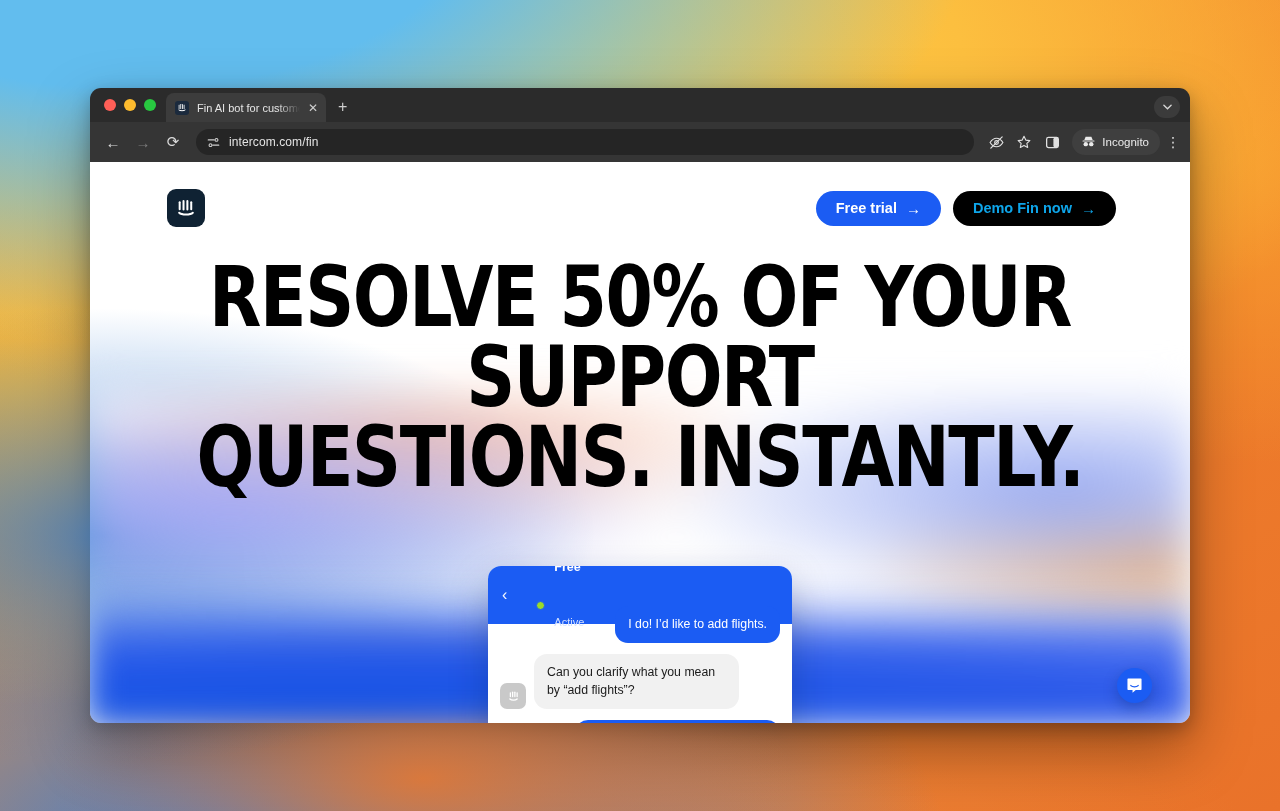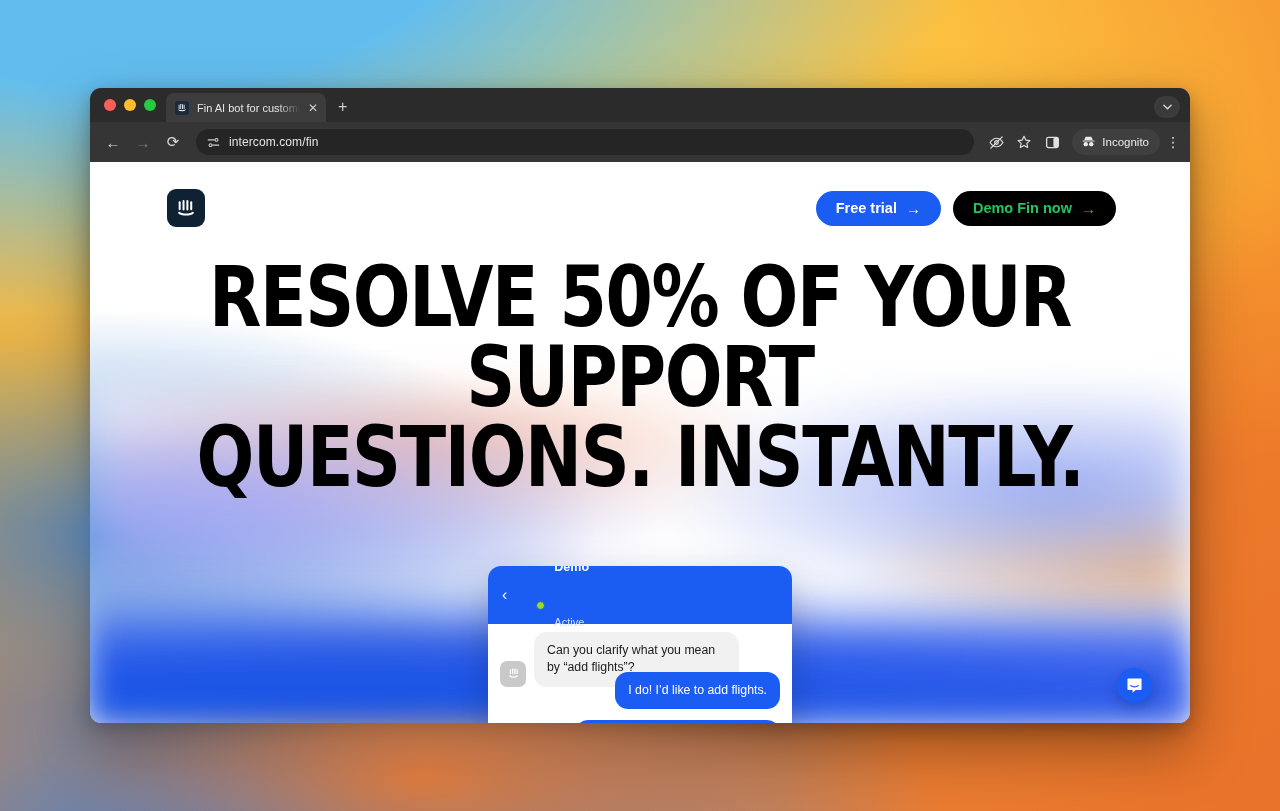--- a/index.html
+++ b/index.html
@@ -103,21 +103,21 @@
   .logo {
     width:38px; height:38px; border-radius:9px; background:#0f2233;
     display:flex; align-items:center; justify-content:center;
   }
   .cta-group { display:flex; gap:12px; align-items:center; }
   .btn {
     height:35px; border-radius:18px; display:flex; align-items:center; gap:9px;
     padding:0 20px; font-size:14.5px; font-weight:bold; white-space:nowrap;
   }
   .btn.blue { background:#1b5cf3; color:#fff; }
-  .btn.black{ background:#000;     color:#22c55e; }
+  .btn.black{ background:#000;     color:#0ea5e9; }
   .btn .arr { font-size:15px; font-weight:normal; }
 
   .headline {
     position:relative; z-index:5; text-align:center;
     margin-top:20px; color:#000;
     font-family:"Liberation Sans Narrow","DejaVu Sans Condensed","Liberation Sans", sans-serif;
     font-weight:bold; font-size:84px; line-height:.95; letter-spacing:-1.5px;
     transform:scaleX(.9); transform-origin:center top;
   }
   .headline .l2 { display:block; }
@@ -310,43 +310,43 @@
       </h1>
 
       <div class="chat">
         <div class="chat-head">
           <span class="chat-back">‹</span>
           <span class="avatar-wrap">
             <span class="avatar"></span>
             <span class="online-dot"></span>
           </span>
           <span>
-            <div class="chat-name">Demo</div>
+            <div class="chat-name">Free</div>
             <div class="chat-status">Active</div>
           </span>
         </div>
 
         <div class="msgs">
+          <div class="row out first">
+            <div class="bubble out">I do! I’d like to add flights.</div>
+          </div>
+
           <div class="row">
             <span class="bot-av">
               <svg width="15" height="15" viewBox="0 0 24 24">
                 <rect x="6" y="5" width="2" height="8" rx="1" fill="#fff"></rect>
                 <rect x="9.6" y="4" width="2" height="9" rx="1" fill="#fff"></rect>
                 <rect x="13.2" y="4" width="2" height="9" rx="1" fill="#fff"></rect>
                 <rect x="16.8" y="5" width="2" height="8" rx="1" fill="#fff"></rect>
                 <path d="M6.2 16c2.4 2.4 9.2 2.4 11.6 0" stroke="#fff" stroke-width="2.2" fill="none" stroke-linecap="round"></path>
               </svg>
             </span>
             <div class="bubble in">Can you clarify what you mean by “add flights”?</div>
           </div>
 
-          <div class="row out first">
-            <div class="bubble out">I do! I’d like to add flights.</div>
-          </div>
-
           <div class="row out">
             <div class="bubble out">I’d also like to book flights for my stay.</div>
           </div>
 
         </div>
       </div>
 
       <div class="launcher">
         <svg width="19" height="19" viewBox="0 0 24 24">
           <path d="M4 3.2h16a.9.9 0 0 1 .9.9v12.6a.9.9 0 0 1-.9.9h-6.4L9.5 21v-3.4H4a.9.9 0 0 1-.9-.9V4.1A.9.9 0 0 1 4 3.2z" fill="#fff"></path>

